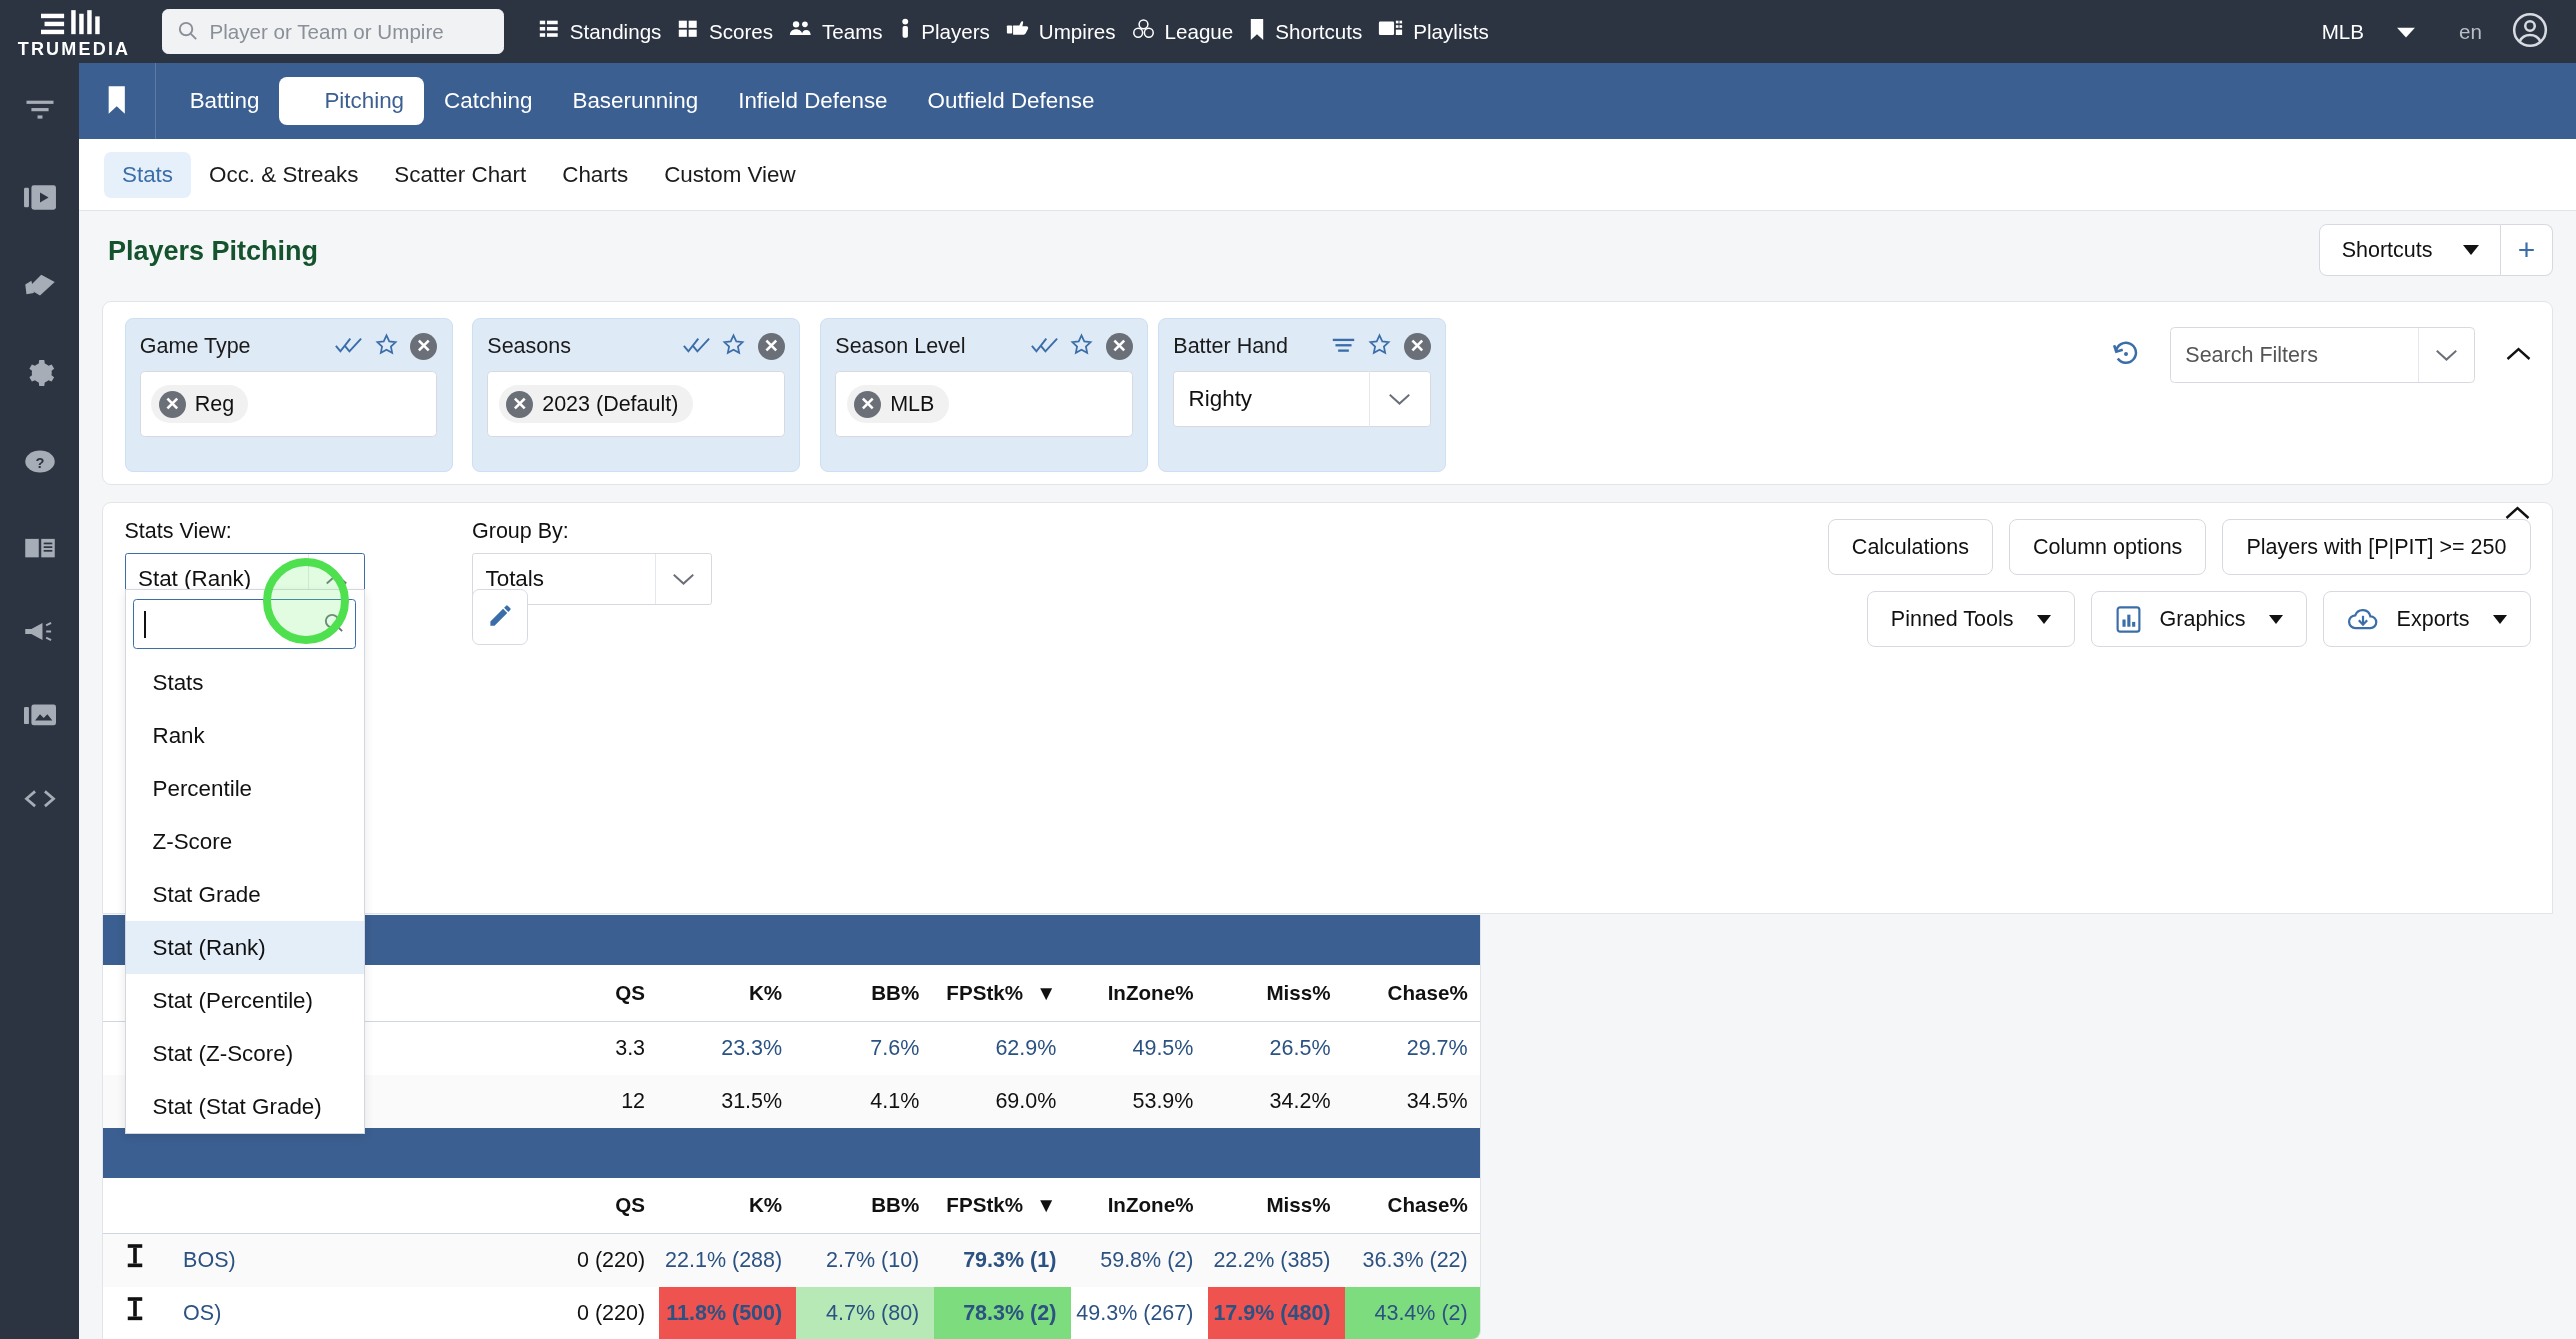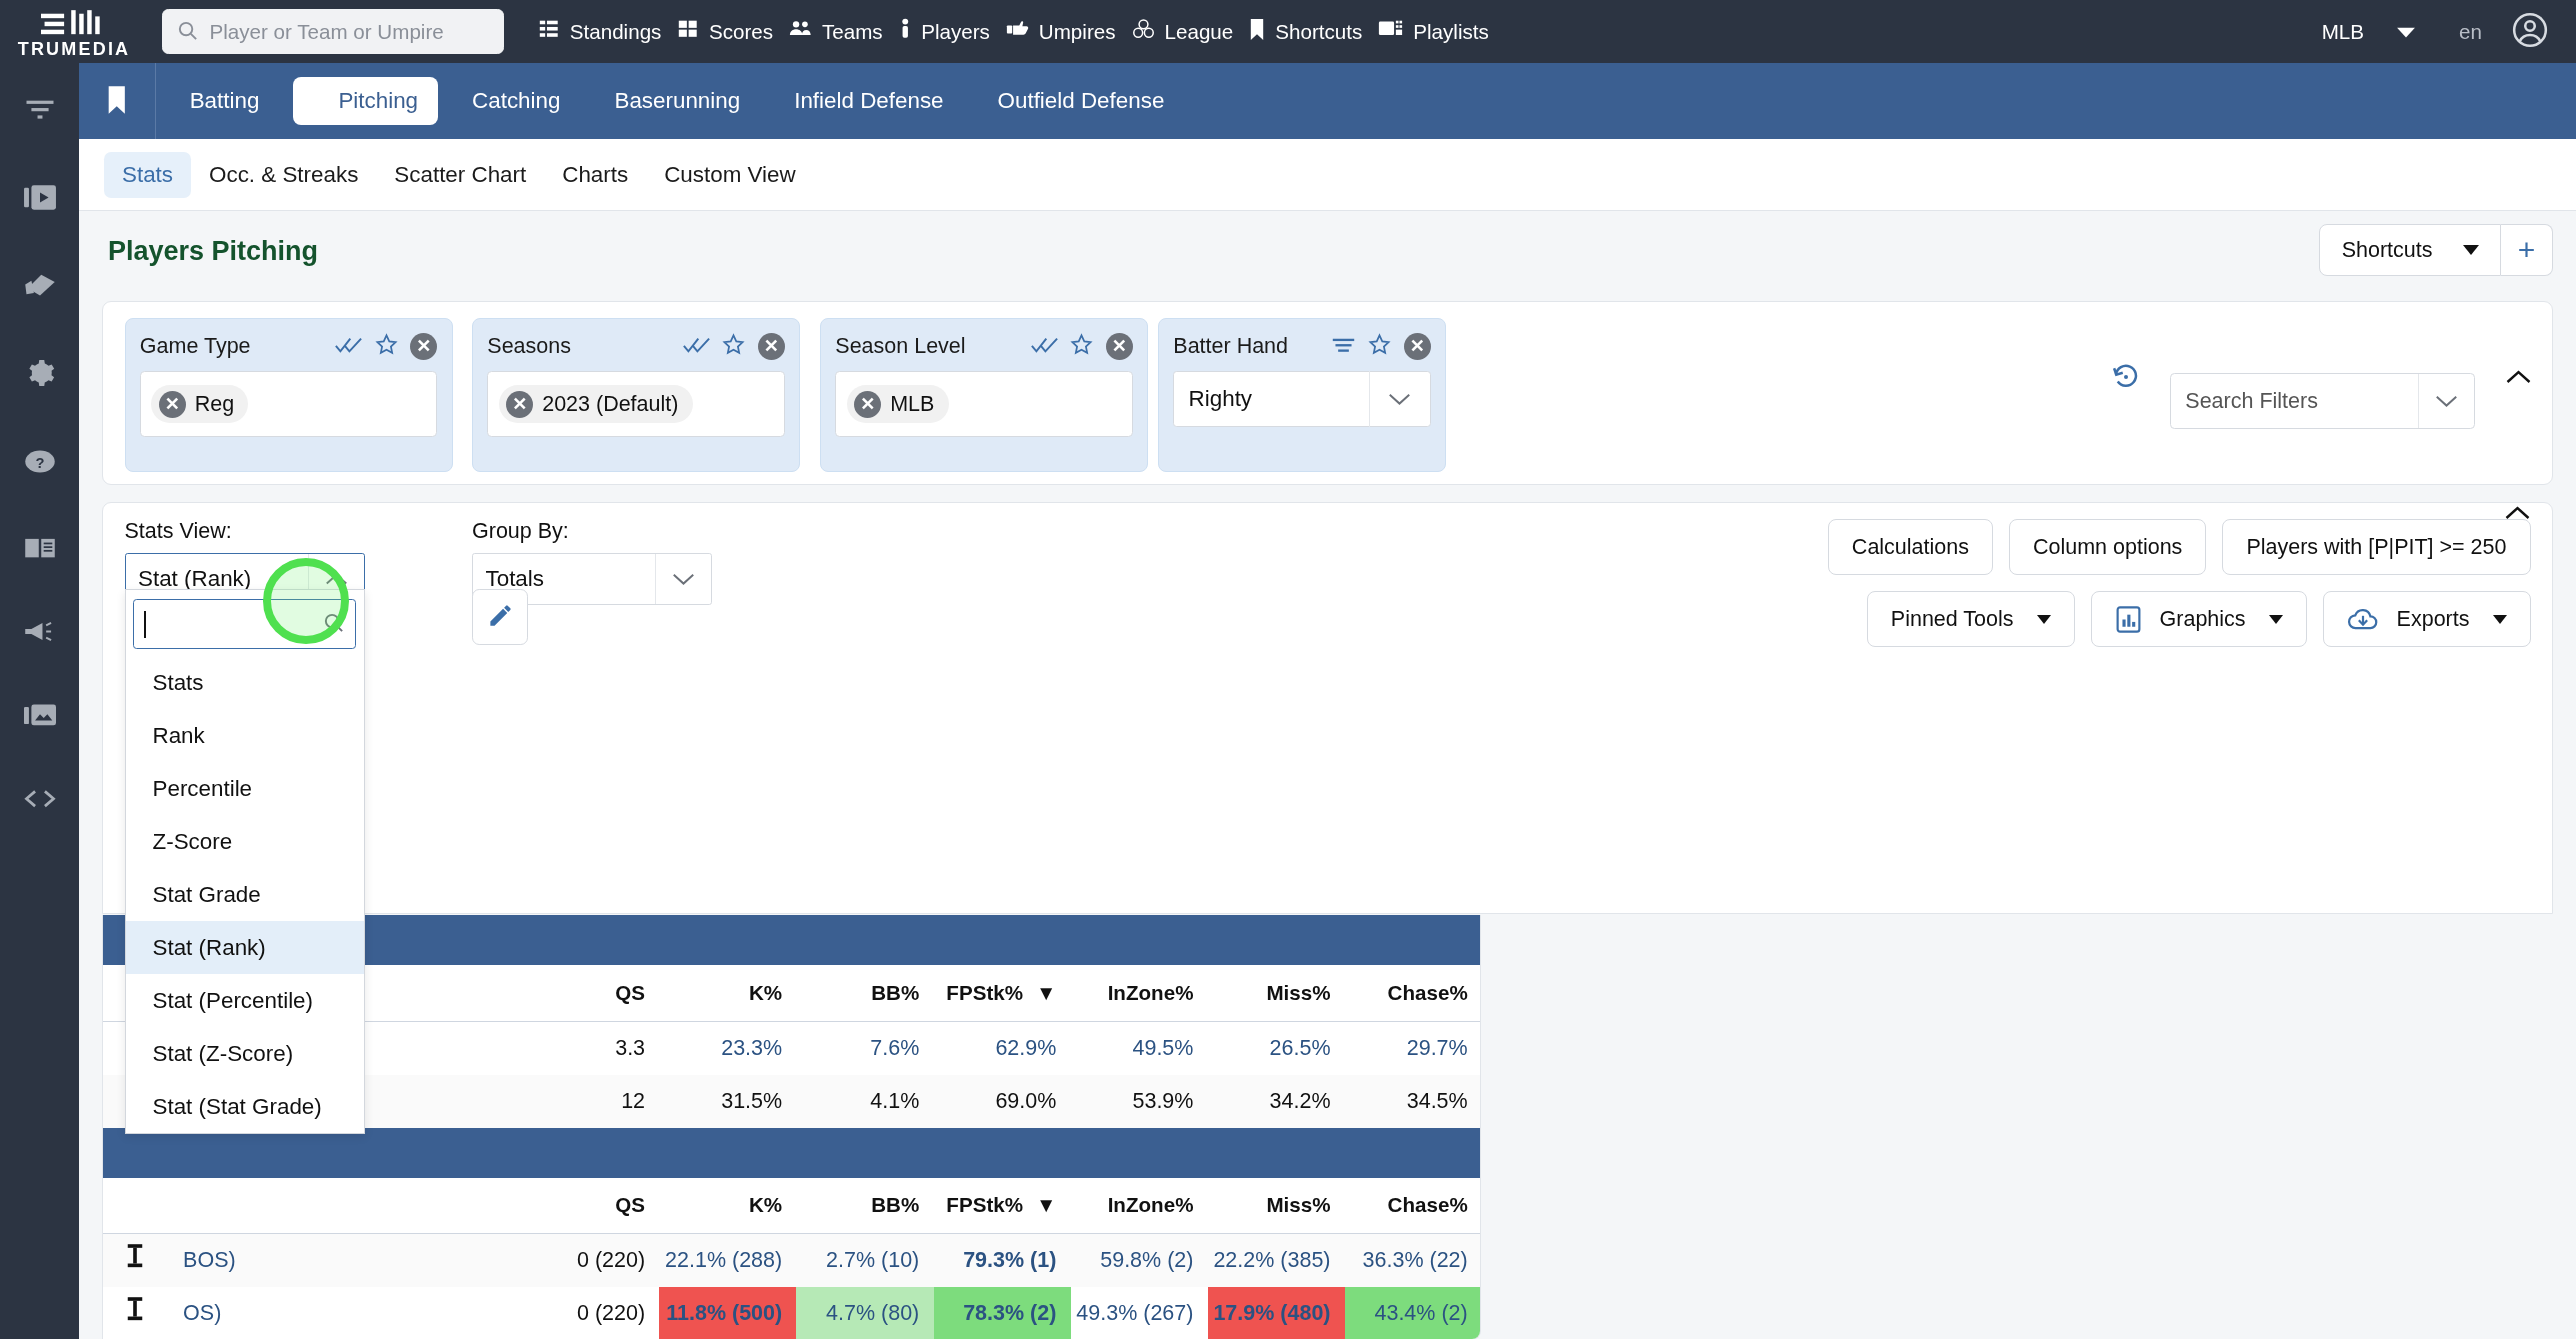--- a/index.html
+++ b/index.html
@@ -39,21 +39,21 @@
     padding-top: 34px; gap: 57px;
   }
   .railicon { opacity: .82; cursor: pointer; }
   
   #bluebar {
     position: absolute; left: 79px; top: 63px; width: 2497px; height: 76px;
     background: #3b5f91; display: flex; align-items: center;
   }
   #bluebar .bookmark { margin-left: 27px; margin-right: 27px; cursor: pointer; }
   #bluebar .divider { width: 0.9px; height: 76px; background: #5b7aa6; }
-  .sectiontabs { display: flex; align-items: center; margin-left: 14.3px; gap: 14px; }
+  .sectiontabs { display: flex; align-items: center; margin-left: 14.3px; gap: 0; }
   .sectiontab {
     color: #fff; font-size: 22.4px; padding: 10.7px 20px; border-radius: 8px; cursor: pointer;
     white-space: nowrap;
   }
   .sectiontab.active { background: #fff; color: #3b5f91; font-weight: 400; padding-left: 45px; }
   
   #subtabs {
     position: absolute; left: 79px; top: 139px; width: 2497px; height: 72px;
     background: #fff; display: flex; align-items: center; padding-left: 25px; gap: 0;
   }
@@ -103,21 +103,21 @@
   .selbox {
     margin-top: 10.7px; background: #fff; border: 0.9px solid #d6dae0; border-radius: 3.6px;
     height: 56px; display: flex; align-items: center;
   }
   .selbox .selval { padding-left: 14.3px; font-size: 22.4px; color: #111; flex: 1; }
   .selbox .selarrow { width: 61px; height: 56px; border-left: 0.9px solid #e4e7eb; display: flex; align-items: center; justify-content: center; }
   #filterright { position: absolute; right: 20px; top: 25px; display: flex; align-items: center; gap: 0; }
   #reseticon { margin-right: 29px; cursor: pointer; }
   #searchfilters {
     width: 305px; height: 56px; background: #fff; border: 0.9px solid #d6dae0; border-radius: 4.5px;
-    display: flex; align-items: center; margin-top: 46px;
+    display: flex; align-items: center;
   }
   #searchfilters .sfph { padding-left: 14.3px; font-size: 21.5px; color: #555; flex: 1; }
   #searchfilters .sfarrow { width: 56px; height: 54px; border-left: 0.9px solid #e4e7eb; display:flex; align-items:center; justify-content:center; }
   #collapse1 { margin-left: 30px; cursor: pointer; }
   
   #toolpanel {
     position: absolute; left: 23px; top: 291px; width: 2451px; height: 412px;
     background: #fff; border: 0.9px solid #e1e5ea; border-radius: 9px 9px 0 0;
     overflow: visible;
   }

